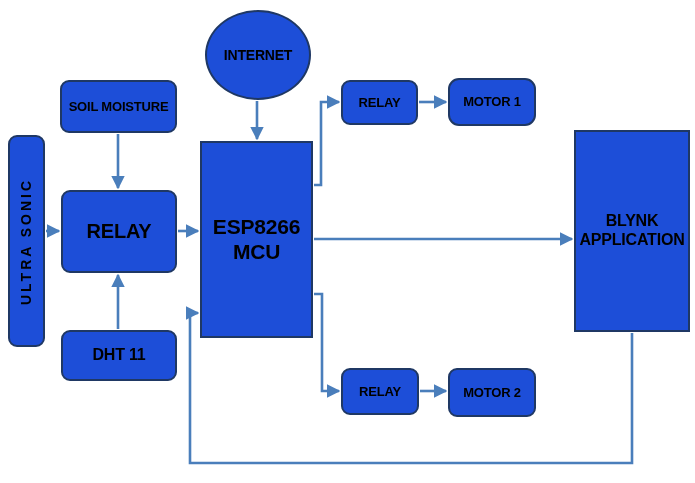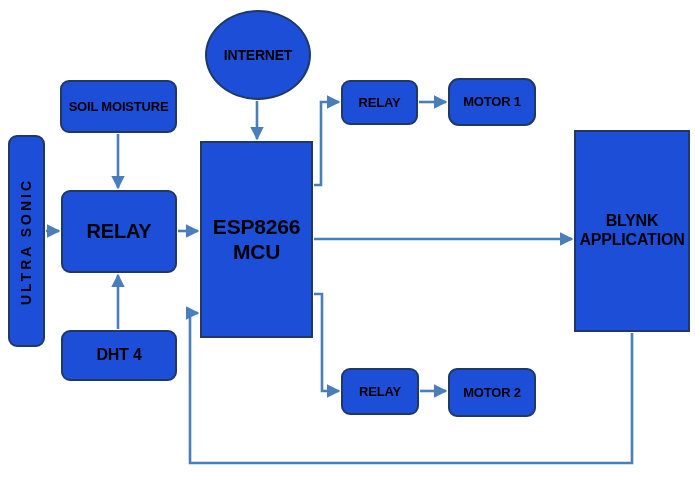--- a/index.html
+++ b/index.html
@@ -94,21 +94,21 @@
       <path d="M 632 333 L 632 463 L 190 463 L 190 313 L 198 313"></path>
     </g>
   </svg>
 
   <div class="node rounded vertical" id="n-ultrasonic">ULTRA SONIC</div>
 
   <div class="node rounded" id="n-soil">SOIL MOISTURE</div>
 
   <div class="node rounded" id="n-sensor">RELAY</div>
 
-  <div class="node rounded" id="n-dht">DHT 4</div>
+  <div class="node rounded" id="n-dht">DHT 11</div>
 
   <div class="node ellipse" id="n-internet">INTERNET</div>
 
   <div class="node rect" id="n-mcu">
     <span>ESP8266</span>
     <span>MCU</span>
   </div>
 
   <div class="node rounded" id="n-relay1">RELAY</div>
 

